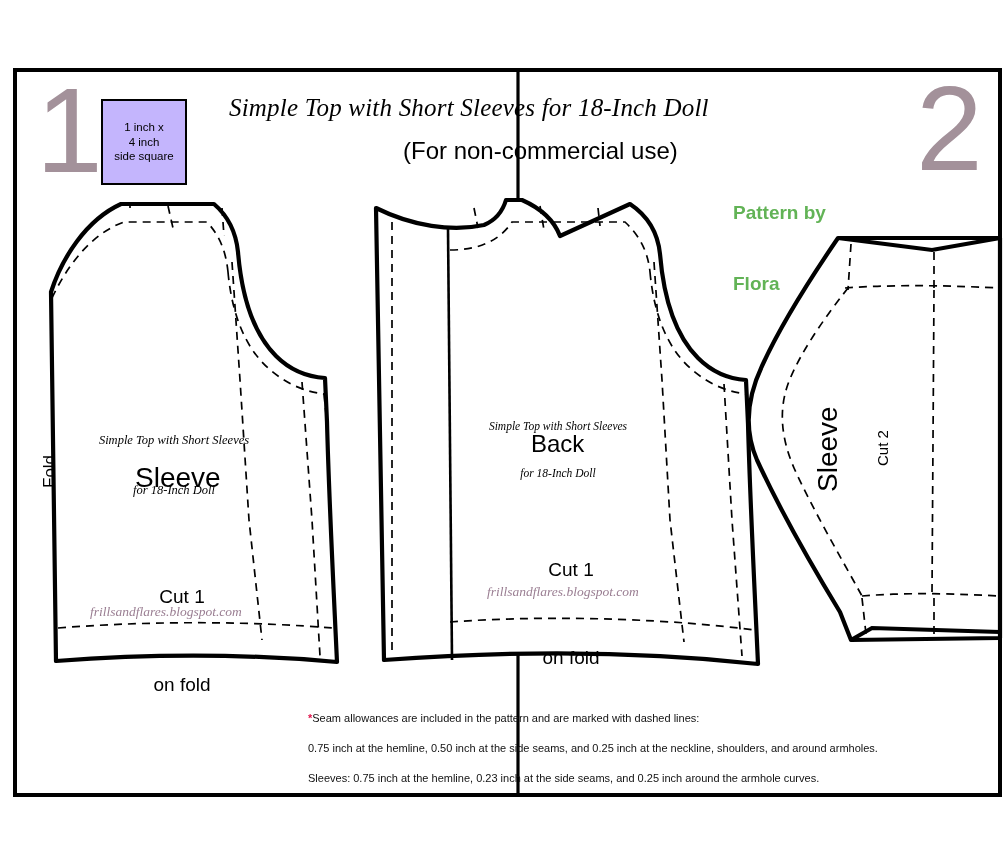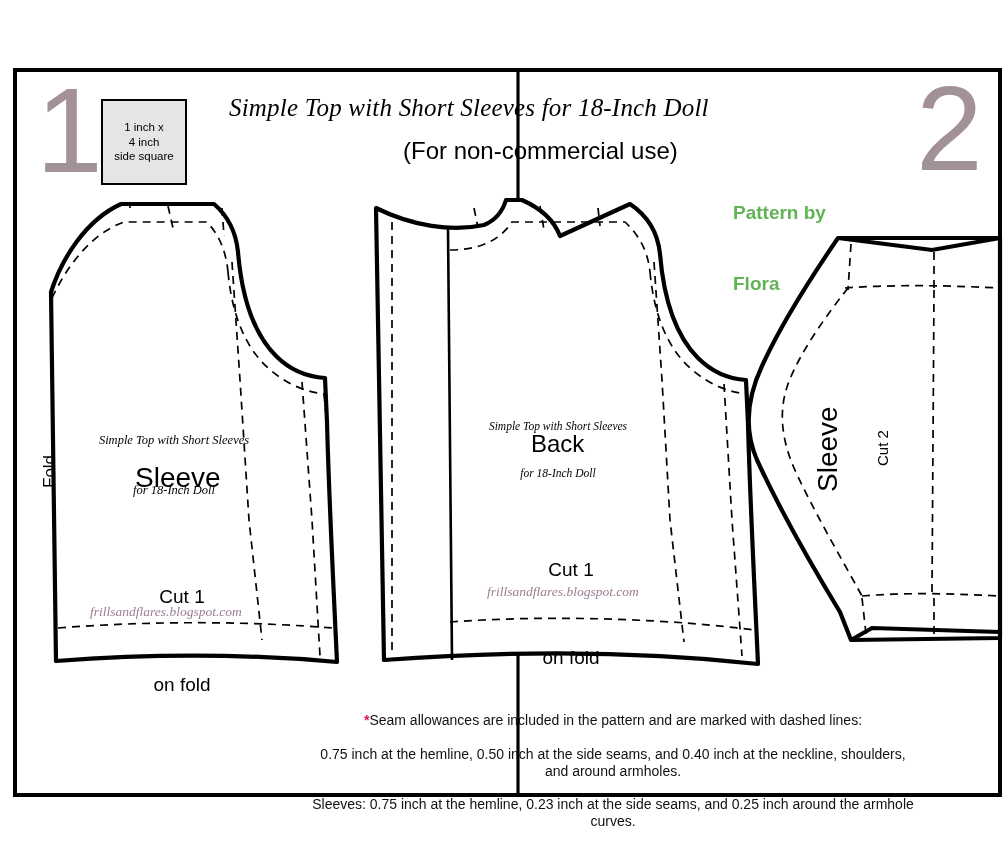--- a/index.html
+++ b/index.html
@@ -21,21 +21,21 @@
   #page-num-1,#page-num-2{
     font-family:"Liberation Sans",sans-serif;
     font-size:120px;line-height:1;
     color:#a3919a;
   }
   #page-num-1{left:36px;top:70px;}
   #page-num-2{left:916px;top:68px;}
 
   #testsquare{
     position:absolute;left:101px;top:99px;width:82px;height:82px;
-    border:2px solid #000;background:#e5e5e5;
+    border:2px solid #000;background:#c4b5fd;
     display:flex;flex-direction:column;align-items:center;justify-content:center;
     font-size:11.5px;line-height:1.28;text-align:center;color:#000;
   }
 
   #main-title{
     left:222px;top:94px;font-size:25px;
     font-family:"Liberation Serif",serif;font-style:italic;letter-spacing:.2px;margin-left:7px;
   }
   #subtitle{left:403px;top:137px;font-size:24px;}
   #credit{
@@ -66,21 +66,21 @@
     position:absolute;left:812px;top:492px;font-size:28px;
     transform:rotate(-90deg);transform-origin:left top;
   }
   #sleeve-cut{
     position:absolute;left:874px;top:466px;font-size:15px;
     transform:rotate(-90deg);transform-origin:left top;
   }
 
   
   #notes{position:absolute;left:308px;top:712px;width:610px;}
-  #notes p{margin:0 0 17px 0;font-size:14px;line-height:1.2;color:#111;text-align:center;}
+  #notes p{margin:0 0 17px 0;font-size:11px;line-height:1.2;color:#111;}
   #notes .star{color:#e0144b;font-weight:bold;}
 </style>
 </head>
 <body>
 
 <div id="sheet">
 
   <svg id="pattern" viewBox="0 0 1008 864">
 
     <rect x="15" y="70" width="985" height="725" fill="#ffffff" stroke="#000000" stroke-width="4"></rect>
@@ -223,17 +223,17 @@
     <div>Cut 1</div>
     <div>on fold</div>
   </div>
   <div class="txt serif-i" id="back-wm">frillsandflares.blogspot.com</div>
 
   <div id="sleeve-name">Sleeve</div>
   <div id="sleeve-cut">Cut 2</div>
 
   <div id="notes">
     <p><span class="star">*</span><span>Seam allowances are included in the pattern and are marked with dashed lines:</span></p>
-    <p>0.75 inch at the hemline, 0.50 inch at the side seams, and 0.40 inch at the neckline, shoulders, and around armholes.</p>
+    <p>0.75 inch at the hemline, 0.50 inch at the side seams, and 0.25 inch at the neckline, shoulders, and around armholes.</p>
     <p>Sleeves: 0.75 inch at the hemline, 0.23 inch at the side seams, and 0.25 inch around the armhole curves.</p>
   </div>
 
 </div>
 
 </body></html>

